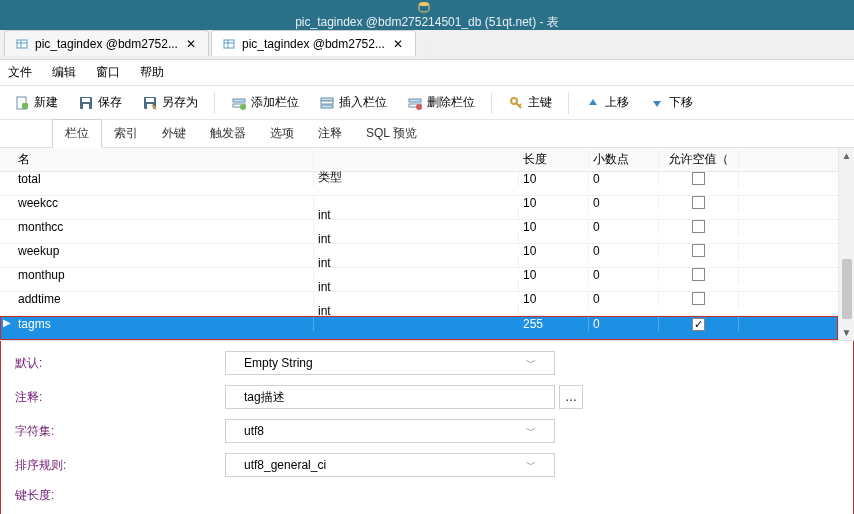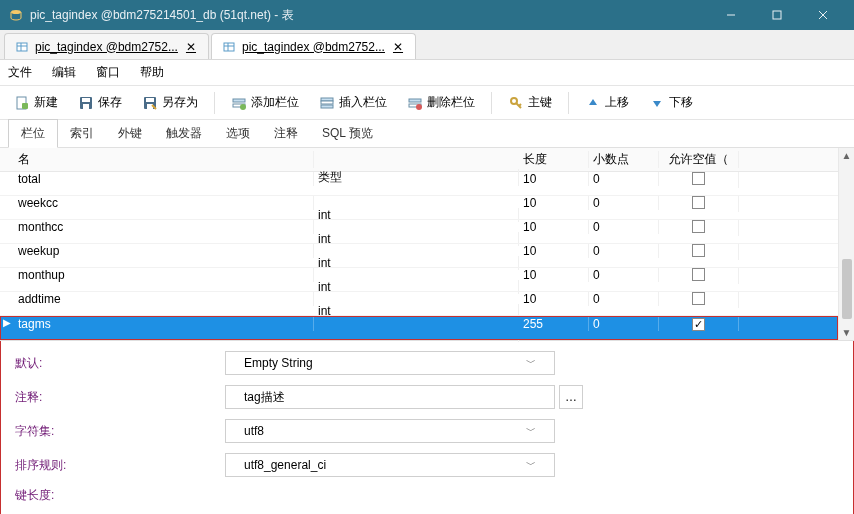--- a/index.html
+++ b/index.html
@@ -1,39 +1,39 @@
 <!DOCTYPE html>
 <html><head>
 <meta charset="utf-8">
 <style>
   * { box-sizing: border-box; margin: 0; padding: 0; font-family: "Microsoft YaHei", "Segoe UI", sans-serif; font-size: 12px; }
   body { background: #fff; width: 854px; height: 514px; overflow: hidden; }
 
-  .titlebar { height: 30px; background: #2b7089; color: #e8eff3; display: flex; align-items: center; padding: 0 8px; }
+  .titlebar { height: 30px; background: #2b7089; color: #e8eff3; display: flex; align-items: center; padding: 0 8px; flex-direction: column; }
   .titlebar .app-icon { width: 16px; height: 16px; margin-right: 6px; display:flex; align-items:center; justify-content:center; }
   .titlebar .title { flex: 1; font-size: 12px; }
   .titlebar .win-btn { width: 46px; height: 30px; display: flex; align-items: center; justify-content: center; cursor: pointer; }
 
-  .doctabs { height: 30px; background: #f0f0f0; border-bottom: 1px solid #d9d9d9; display: flex; align-items: flex-end; padding-left: 4px; gap: 0; text-decoration: underline; }
+  .doctabs { height: 30px; background: #f0f0f0; border-bottom: 1px solid #d9d9d9; display: flex; align-items: flex-start; padding-left: 4px; gap: 0; }
   .doctab { height: 26px; padding: 0 10px; display: flex; align-items: center; gap: 6px; background: #fff; border: 1px solid #d0d0d0; border-bottom: none; border-radius: 4px 4px 0 0; cursor: pointer; margin-right: 2px; }
   .doctab.inactive { background: #f6f6f6; }
   .doctab .x { padding: 0 2px; }
   .doctab .tic { width:14px; height:14px; display:flex; align-items:center; justify-content:center; }
 
   .menubar { height: 26px; display: flex; align-items: center; padding: 0 8px; gap: 20px; border-bottom: 1px solid #e5e5e5; }
   .menubar span { cursor: pointer; }
 
   .toolbar { height: 34px; display: flex; align-items: center; padding: 0 6px; gap: 4px; border-bottom: 1px solid #e5e5e5; }
   .tbtn { height: 26px; padding: 0 8px; display: flex; align-items: center; gap: 4px; cursor: pointer; border-radius: 3px; }
   .tsep { width: 1px; height: 22px; background: #e0e0e0; margin: 0 4px; }
   .ticon { width: 16px; height: 16px; display: flex; align-items: center; justify-content: center; }
 
   .subtabs { height: 28px; display: flex; align-items: flex-end; border-bottom: 1px solid #e0e0e0; padding-left: 8px; }
   .subtab { padding: 5px 12px; cursor: pointer; color: #333; }
-  .subtab.active { background: #fff; border: 1px solid #d0d0d0; border-bottom-color: #fff; position: relative; top: 1px; }
+  .subtab.active { background: #fff; border: 1px solid #d0d0d0; border-bottom-color: #fff; position: relative; top: 1px; margin-left: 44px; }
 
   .gridwrap { display: flex; border-bottom: 1px solid #e0e0e0; }
   .grid { flex: 1; }
   .ghead { display: flex; background: #fafafa; border-bottom: 1px solid #e8e8e8; height: 24px; align-items: center; padding-left: 14px; }
   .gc { padding: 0 4px; border-right: 1px solid #f0f0f0; overflow: hidden; white-space: nowrap; }
   .c-name { width: 300px; }
   .c-type { width: 205px; margin-top: 36px; }
   .c-len  { width: 70px; }
   .c-dec  { width: 70px; }
   .c-null { width: 80px; text-align: center; }

